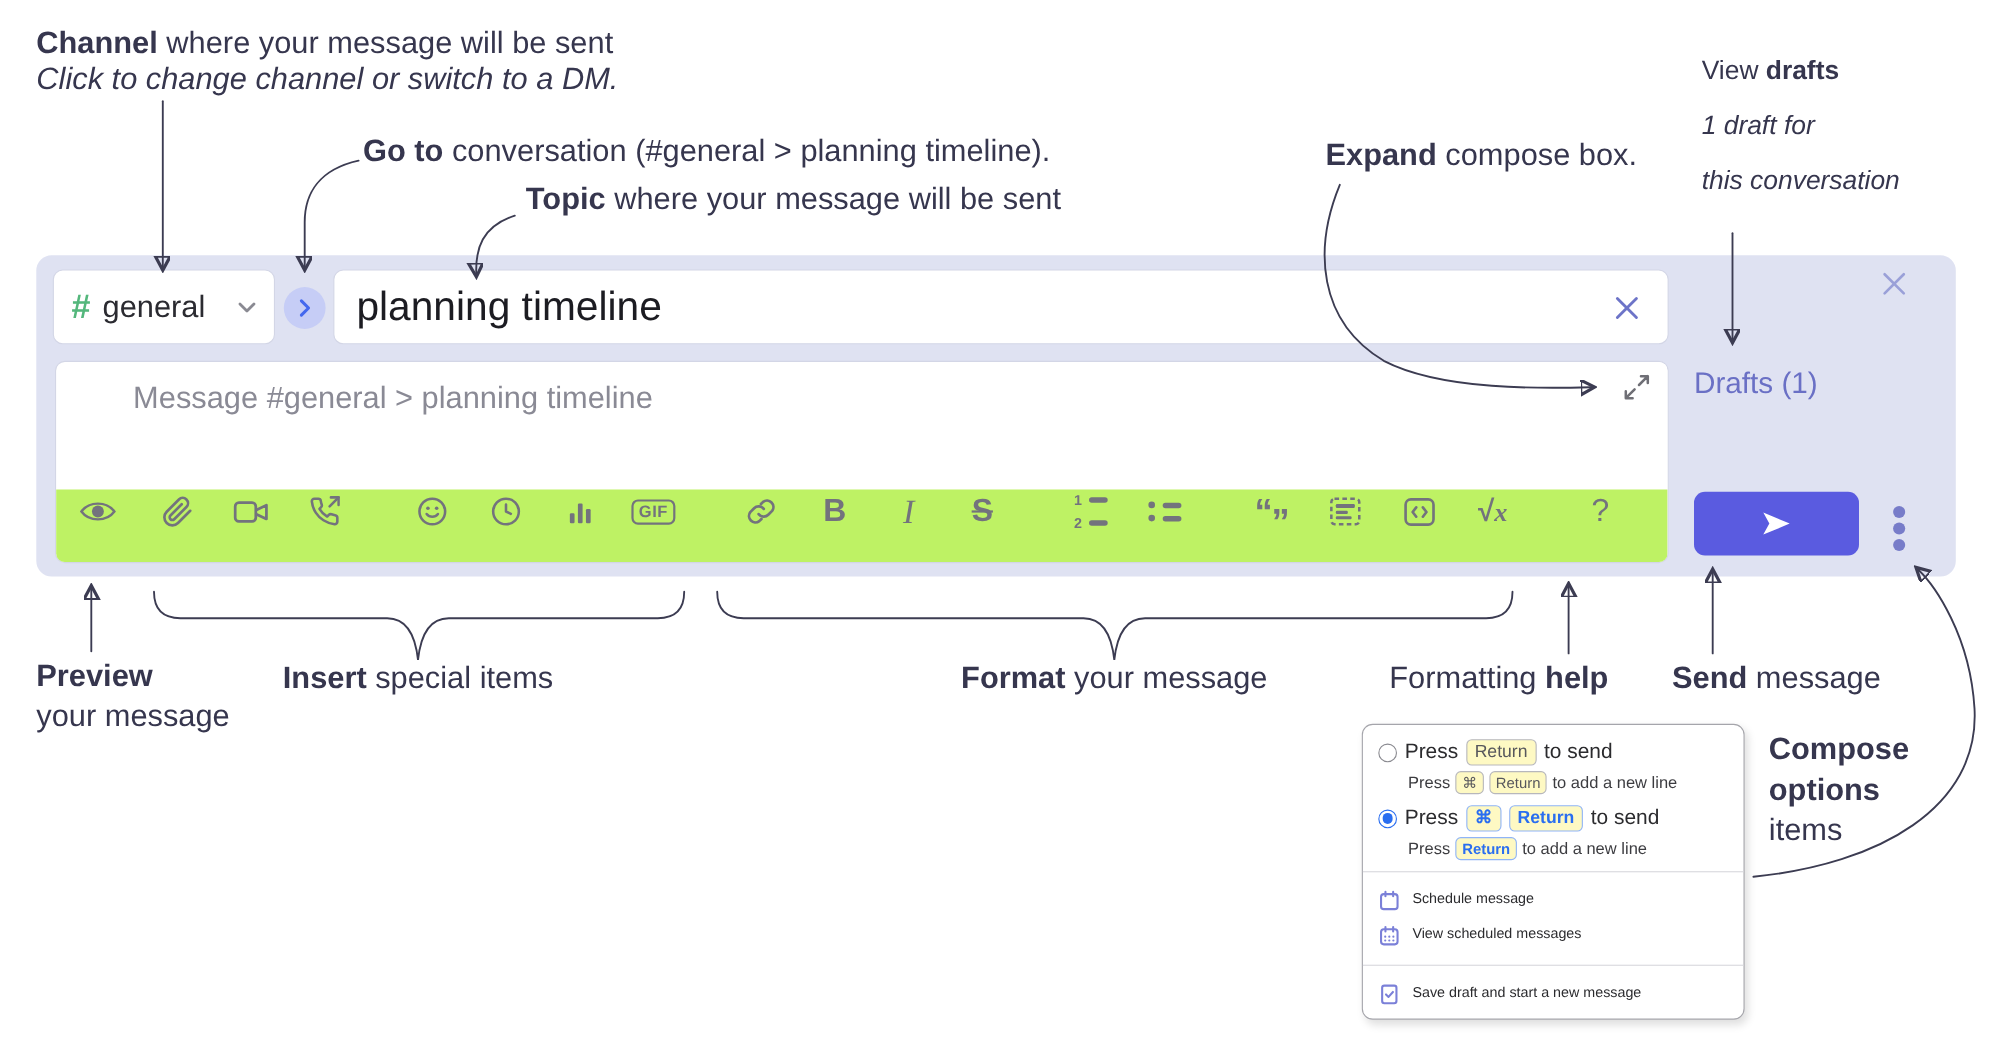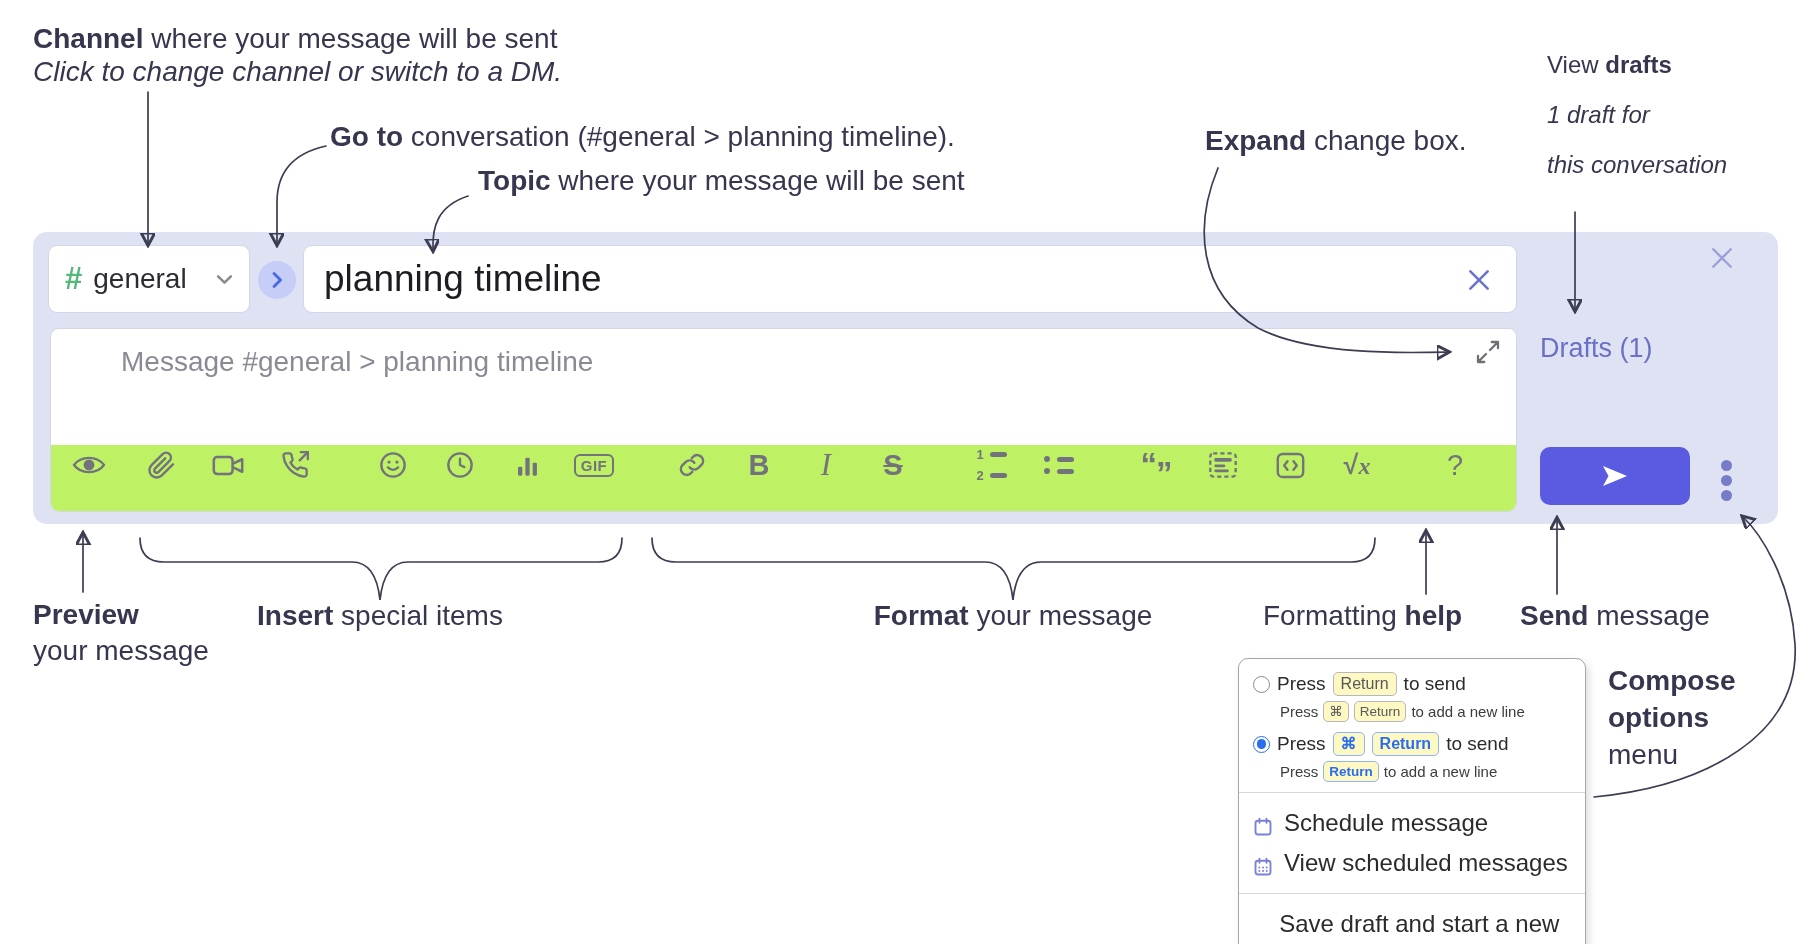--- a/index.html
+++ b/index.html
@@ -90,21 +90,21 @@
   .opt-sub{margin:5px 0 10px 27px;font-size:15px;color:#3c3c40;display:flex;align-items:center;gap:5px;}
   .radio{width:17px;height:17px;border-radius:50%;border:1.7px solid #8a8a90;flex:none;display:flex;
     align-items:center;justify-content:center;background:#fff;}
   .radio.sel{border-color:var(--radio-selected);}
   .radio.sel::after{content:"";width:9.5px;height:9.5px;border-radius:50%;background:var(--radio-selected);}
   .key{border:1.5px solid #b7b7bc;border-radius:5px;background:#fef9c3;padding:0 7px;font-size:16px;
     color:#57575c;line-height:22px;white-space:nowrap;text-align:center;}
   .opt-sub .key{font-size:13.5px;line-height:19px;padding:0 5px;}
   .key.blue{border-color:#8fb4f7;color:var(--radio-selected);font-weight:700;}
   .menu-sep{border-top:1.5px solid #d8d8dc;margin:10px -14px;}
-  .menu-item{display:flex;align-items:flex-end;gap:11px;font-size:24px;color:#2b2b2e;cursor:pointer;
+  .menu-item{display:flex;align-items:flex-start;gap:11px;font-size:13px;color:#2b2b2e;cursor:pointer;
     padding:6px 0;background:none;border:none;font-family:"Liberation Sans",sans-serif;width:100%;text-align:left;}
 </style>
 </head>
 <body>
 
 <div class="canvas">
 
   <div class="ann ann-channel">
     <div><b>Channel</b><span> where your message will be sent</span></div>
     <div class="it">Click to change channel or switch to a DM.</div>
@@ -112,21 +112,21 @@
 
   <div class="ann ann-goto">
     <b>Go to</b><span> conversation (#general &gt; planning timeline).</span>
   </div>
 
   <div class="ann ann-topic">
     <b>Topic</b><span> where your message will be sent</span>
   </div>
 
   <div class="ann ann-expand">
-    <b>Expand</b><span> change box.</span>
+    <b>Expand</b><span> compose box.</span>
   </div>
 
   <div class="ann ann-drafts">
     <div><span>View </span><b>drafts</b></div>
     <div class="it">1 draft for</div>
     <div class="it">this conversation</div>
   </div>
 
   <div class="ann ann-preview">
     <div><b>Preview</b></div>
@@ -145,21 +145,21 @@
     <span>Formatting </span><b>help</b>
   </div>
 
   <div class="ann ann-send">
     <b>Send</b><span> message</span>
   </div>
 
   <div class="ann ann-compose">
     <div><b>Compose</b></div>
     <div><b>options</b></div>
-    <div>menu</div>
+    <div>items</div>
   </div>
 
   <div class="compose-box">
 
     <div class="channel-select">
       <span class="hash">#</span>
       <span class="channel-name">general</span>
       <svg width="17" height="11" viewBox="0 0 16 10">
         <polyline points="2,2 8,8 14,2" fill="none" stroke="#8a8a92" stroke-width="2.4" stroke-linecap="round" stroke-linejoin="round"></polyline>
       </svg>

